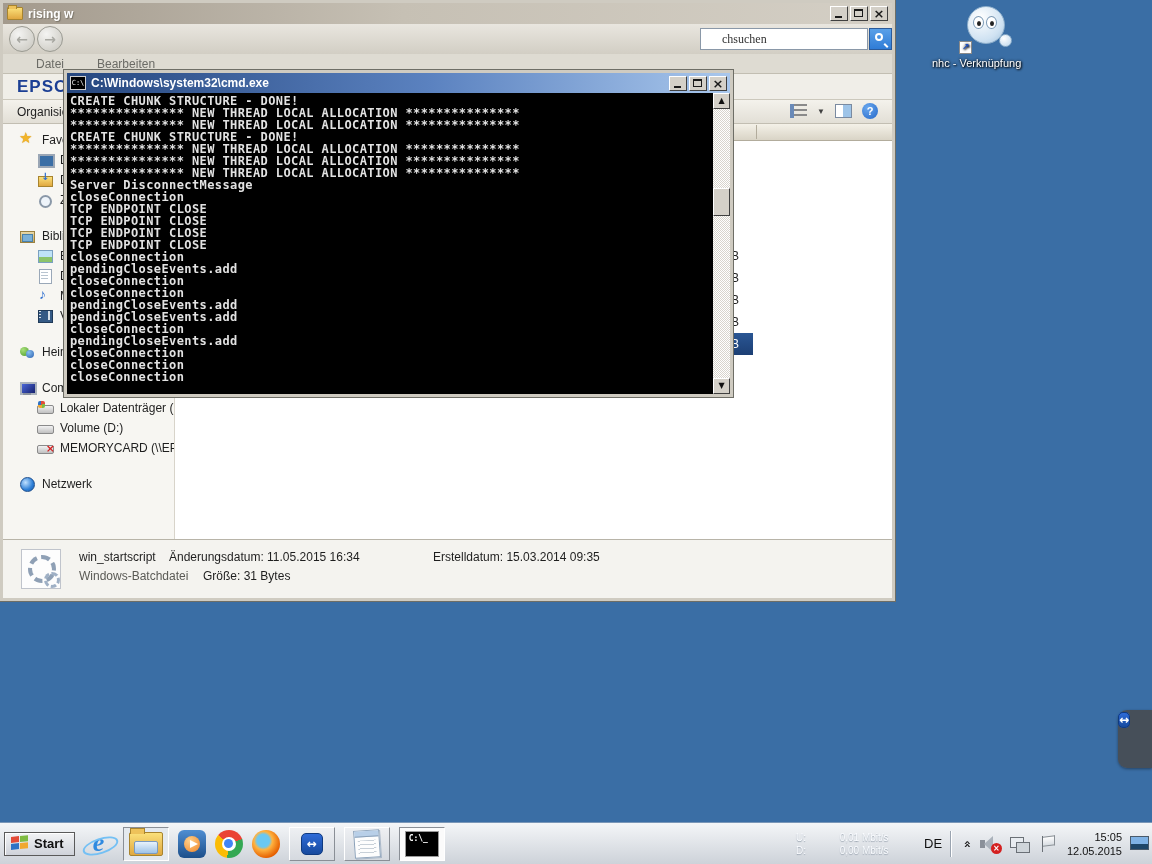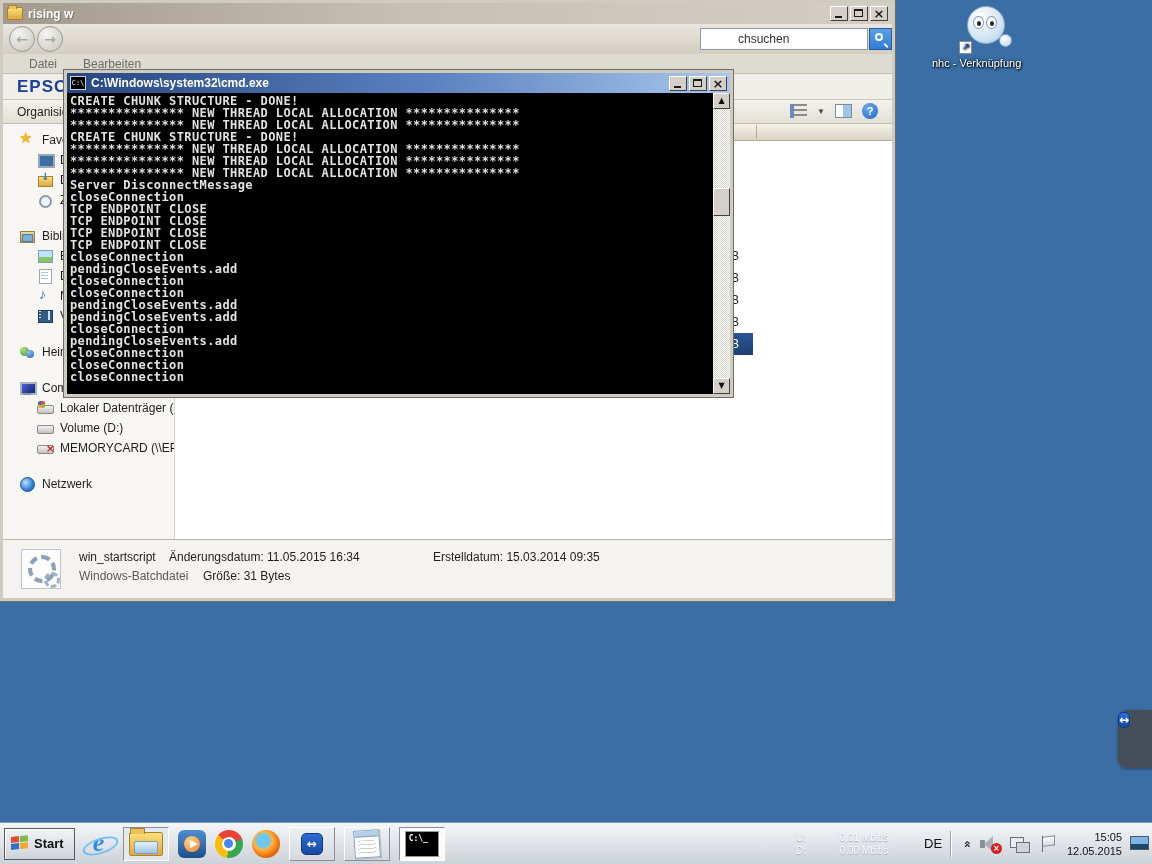--- a/index.html
+++ b/index.html
@@ -73,28 +73,28 @@
       text-shadow:1px 1px 1px #7a7468;}
   .ex-title .spacer{flex:1;}
   .exfold{width:16px;height:13px;background:linear-gradient(#fbe07a,#e0a840);border:1px solid #a8842e;border-radius:1px;position:relative;}
   .exfold::before{content:"";position:absolute;left:0;top:-3px;width:7px;height:3px;background:#eec25a;border:1px solid #a8842e;border-bottom:none;}
   .ex-toolbar{position:absolute;left:0;top:21px;right:0;height:30px;background:linear-gradient(#e9e6df,#d2cec4);}
   .navc{position:absolute;top:2px;width:26px;height:26px;border-radius:50%;border:1px solid #9a9a92;
       background:radial-gradient(circle at 35% 30%,#f4f4f2,#c6c4bc);color:#a8a8a2;text-align:center;
       font:bold 14px/24px "DejaVu Sans",sans-serif;}
   .search{position:absolute;top:4px;left:697px;width:168px;height:22px;background:#fff;border:1px solid #8a98a8;
       font-size:12px;color:#333;line-height:20px;}
-  .search .stext{position:absolute;left:37px;top:0;}
+  .search .stext{position:absolute;left:21px;top:0;font-family:Liberation Serif, serif;}
   .searchbtn{position:absolute;top:4px;left:866px;width:23px;height:22px;border:1px solid #2a5a9a;
       background:linear-gradient(#5aa0e8,#2f7cd6);}
   .mag{position:absolute;left:5px;top:4px;width:8px;height:8px;border:2px solid #fff;border-radius:50%;}
   .mag::after{content:"";position:absolute;left:8px;top:8px;width:2px;height:5px;background:#fff;transform:rotate(-45deg);}
   .ex-menubar{position:absolute;left:0;top:51px;right:0;height:20px;background:#dedbd2;border-bottom:1px solid #c2beb2;
       display:flex;align-items:center;color:#6b6b66;font-size:12px;}
-  .ex-menubar span{margin-left:26px;}
+  .ex-menubar span{margin-left:33px;}
   .ex-epson{position:absolute;left:0;top:71px;right:0;height:26px;background:#f0eee8;border-bottom:1px solid #ccc8bc;
       display:flex;align-items:center;}
   .epson-logo{margin-left:14px;color:#1c3f94;font-weight:bold;font-size:17px;letter-spacing:1px;}
   .ex-cmdbar{position:absolute;left:0;top:97px;right:0;height:24px;background:linear-gradient(#f4f2ec,#e2dfd6);
       border-bottom:1px solid #c2beb2;display:flex;align-items:center;font-size:12px;color:#1e1e1e;}
   .ex-cmdbar .org{margin-left:14px;}
   .vicons{position:absolute;right:14px;top:3px;display:flex;align-items:center;gap:10px;}
   .ic-listview{width:17px;height:14px;background:
       repeating-linear-gradient(#8a8a8a 0 2px,transparent 2px 5px);border-left:4px solid #6a8ab8;}
   .caret{font-size:8px;color:#404040;}
@@ -148,21 +148,21 @@
   .tvtab{position:absolute;right:0;top:710px;width:34px;height:58px;background:rgba(72,76,82,.92);
       border-radius:9px 0 0 9px;z-index:2;box-shadow:0 1px 3px rgba(0,0,0,.4);}
   .tvico{position:relative;width:22px;height:22px;border-radius:5px;background:linear-gradient(#2e6bd8,#174a9e);
       border:1px solid #0f3a80;color:#fff;text-align:center;font:bold 12px/20px "DejaVu Sans",sans-serif;}
   .tvico::before{content:"\2194";}
   .tvtab .tvico{margin:7px auto 0 auto;}
 
   
   .taskbar{position:absolute;left:0;bottom:0;width:100%;height:42px;z-index:10;
       background:linear-gradient(#f4f6f8,#cdd2d9);border-top:1px solid #7a97b8;display:flex;align-items:center;padding:0 4px;}
-  .startbtn{height:32px;padding:0 10px 0 6px;display:flex;align-items:center;background:linear-gradient(#f2f3f5,#cfd3da);
+  .startbtn{height:24px;padding:0 10px 0 6px;display:flex;align-items:center;background:linear-gradient(#f2f3f5,#cfd3da);
       border:1px solid #5a5a5a;box-shadow:inset 1px 1px 0 #fff;font-weight:bold;font-size:13px;color:#111;}
   .flag{position:relative;width:18px;height:15px;margin-right:5px;transform:skewY(-6deg);}
   .flag i{position:absolute;width:8px;height:6px;}
   .flag .f1{left:0;top:0;background:#e34b38;} .flag .f2{left:9px;top:0;background:#7fbb42;}
   .flag .f3{left:0;top:7px;background:#2f72c4;} .flag .f4{left:9px;top:7px;background:#f0a830;}
   .tbapp{height:34px;display:flex;align-items:center;justify-content:center;margin-left:9px;}
   .tbapp.btn{width:46px;border:1px solid;border-color:#fff #8a8f96 #8a8f96 #fff;background:linear-gradient(#eef0f3,#d5d9df);}
   .tbapp.pressed{border-color:#8a8f96 #fff #fff #8a8f96;background:#e4e9ee;}
   .tbapp.active{border-color:#8a8f96 #fff #fff #8a8f96;background:#fbfbfb;}
   

